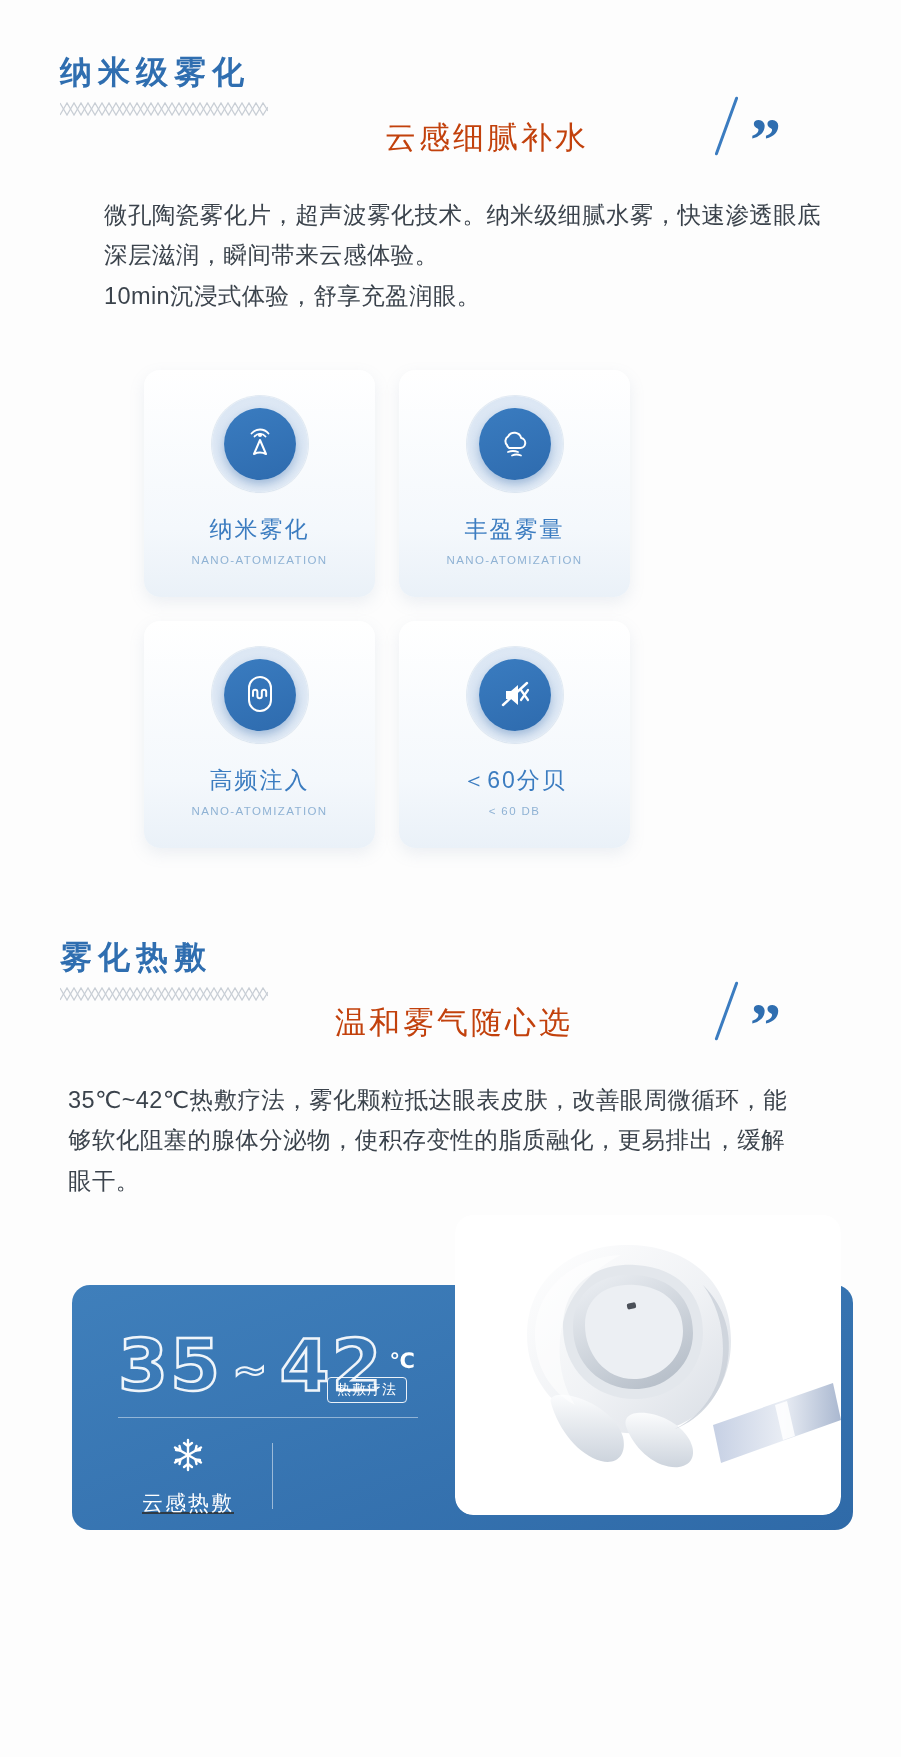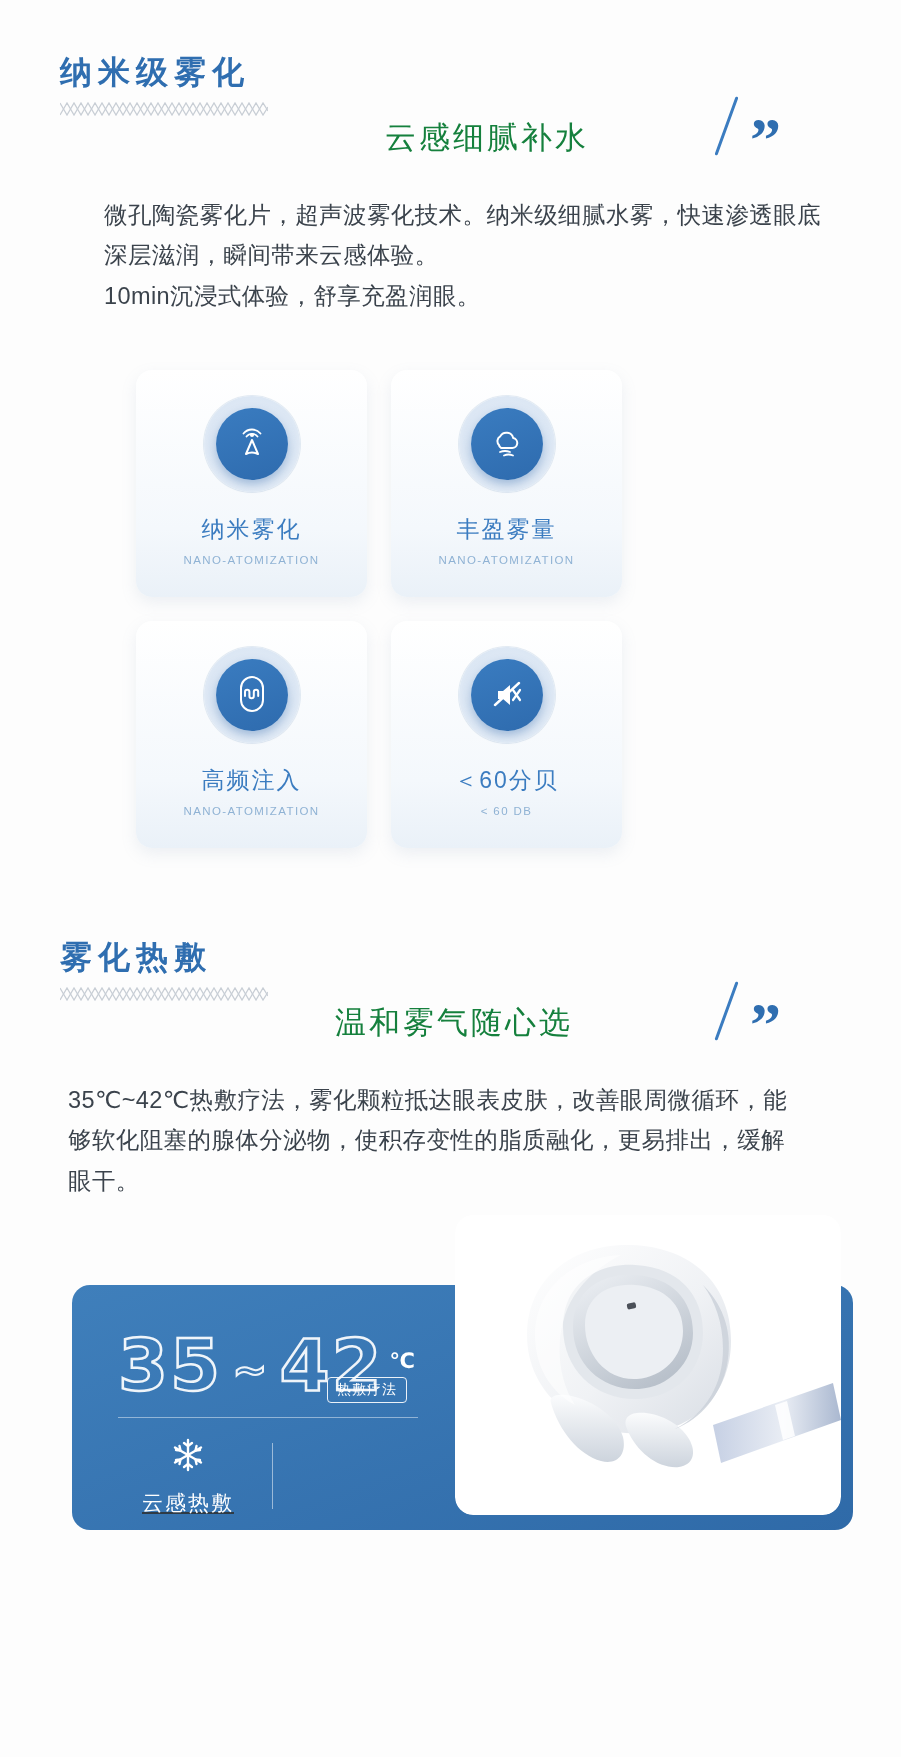--- a/index.html
+++ b/index.html
@@ -37,21 +37,21 @@
     margin-top: 12px;
     height: 14px;
     width: 208px;
     color: #c9cfd6;
     overflow: hidden;
   }
   .sec-sub {
     position: absolute;
     font-size: 31px;
     letter-spacing: 3px;
-    color: #15803d;
+    color: #c2410c;
     font-weight: 500;
     font-family: Liberation Mono, monospace;
   }
   .slash {
     position: absolute;
     width: 3px;
     height: 62px;
     background: #3b7cc0;
     transform: rotate(20deg);
     border-radius: 2px;
@@ -69,21 +69,21 @@
   .para {
     font-size: 23.5px;
     line-height: 1.72;
     color: #3b434c;
     letter-spacing: 0.4px;
   }
 
   
   .cards {
     position: absolute;
-    left: 136px;
+    left: 144px;
     top: 370px;
     width: 630px;
     display: grid;
     grid-template-columns: 231px 231px;
     grid-column-gap: 92px;
     grid-row-gap: 68px;
     gap: 24px;
   }
   .card {
     width: 231px;

